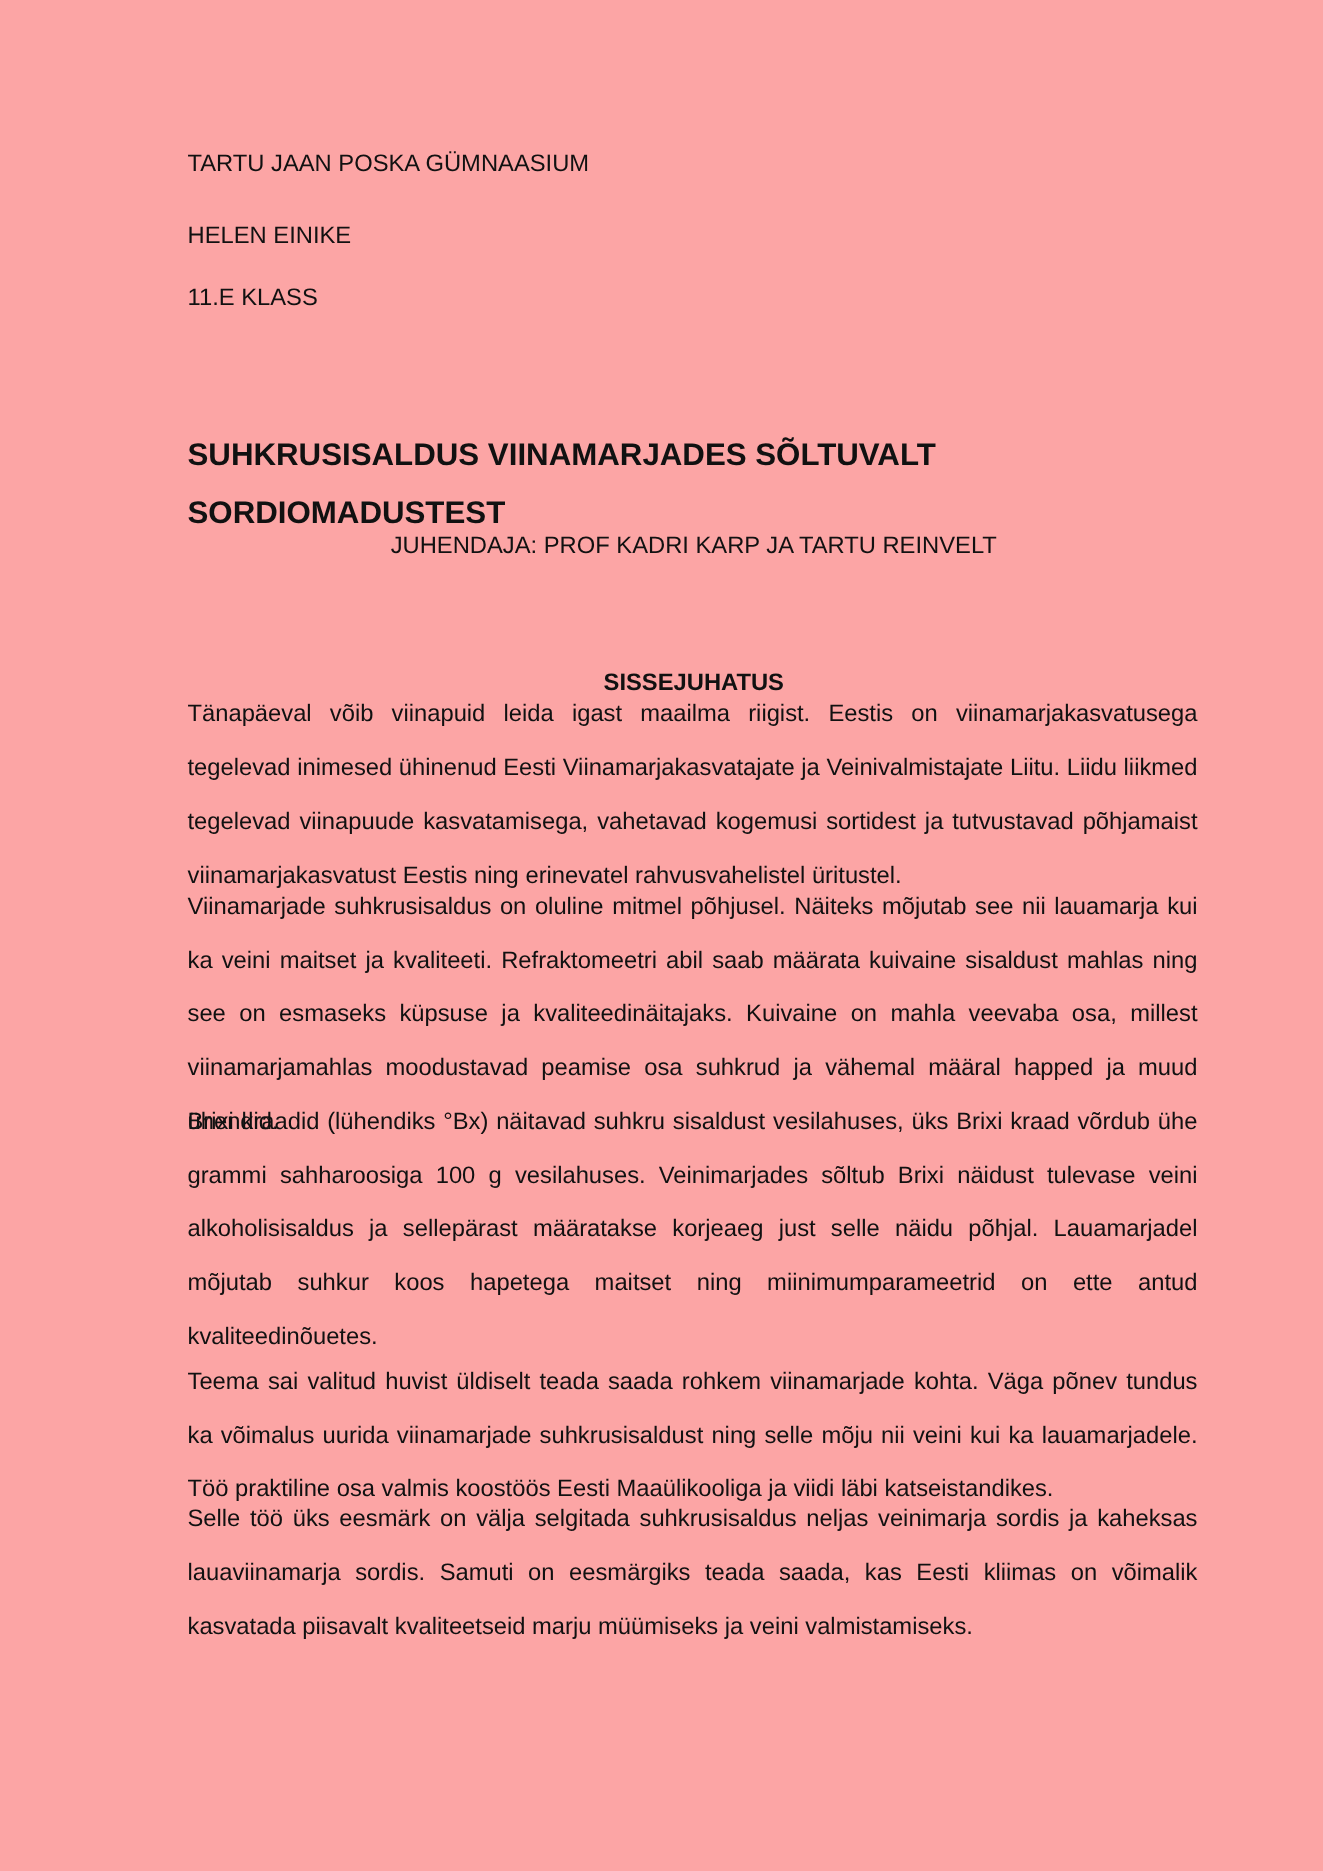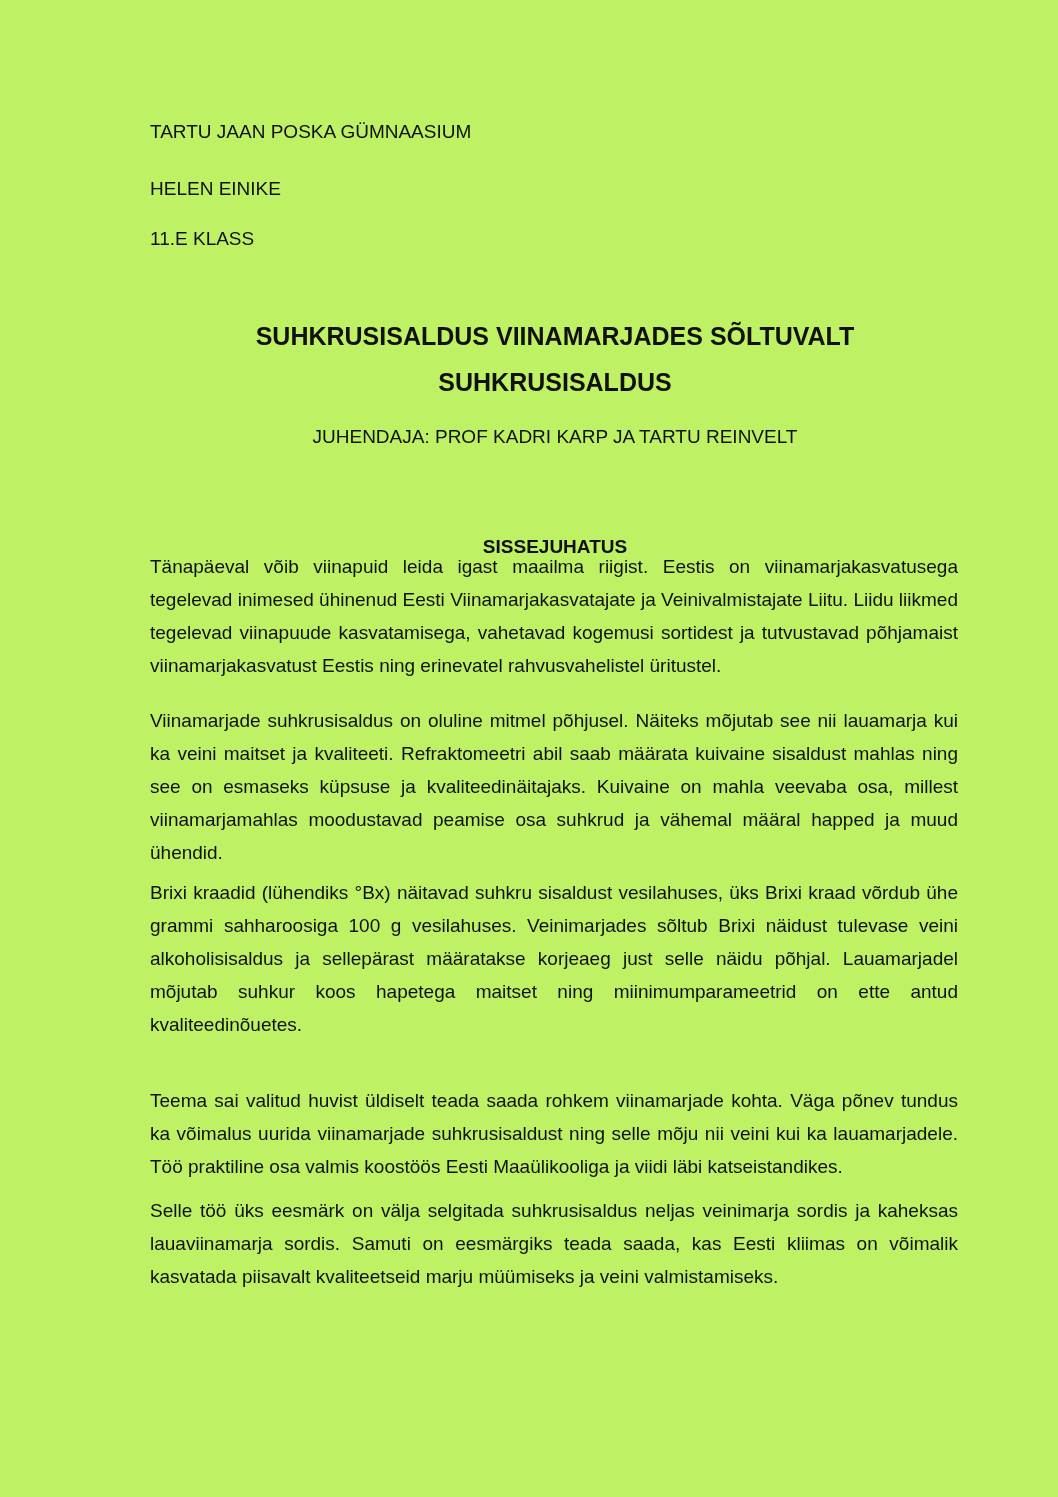--- a/index.html
+++ b/index.html
@@ -1,37 +1,37 @@
 <!DOCTYPE html>
 <html><head>
 <meta charset="utf-8">
 <style>
   html, body { margin: 0; padding: 0; background: #ffffff; }
   body { width: 1058px; height: 1497px; position: relative; overflow: hidden;
          font-family: "Liberation Sans", sans-serif; color: #111111; }
-  .page { position: absolute; left: 0; top: 0; width: 1058px; height: 1497px; background: #bef264; }
+  .page { position: absolute; left: 0; top: 0; width: 1058px; height: 1497px; background: #fca5a5; }
   .meta { position: absolute; left: 150px; font-size: 19px; letter-spacing: 0; }
-  .title { position: absolute; left: 150px; width: 810px; text-align: center;
-           font-weight: bold; font-size: 25px; }
+  .title { position: absolute; left: 150px; width: 810px; text-align: left;
+           font-weight: bold; font-size: 25px; margin-top: 28px; }
   .supervisor { position: absolute; left: 150px; width: 810px; text-align: center; font-size: 19px; }
   .heading { position: absolute; left: 150px; width: 810px; text-align: center;
              font-weight: bold; font-size: 19px; top: 512px; margin-top: 24px; }
   .para { position: absolute; left: 150px; width: 808px; font-size: 19px;
-          line-height: 33px; text-align: justify; margin: 0; }
+          line-height: 43px; text-align: justify; margin: 0; }
 </style>
 </head>
 <body>
 
 <div class="page">
   <div class="meta" style="top:121px">TARTU JAAN POSKA GÜMNAASIUM</div>
   <div class="meta" style="top:178px">HELEN EINIKE</div>
   <div class="meta" style="top:228px">11.E KLASS</div>
 
   <div class="title" style="top:322px">SUHKRUSISALDUS VIINAMARJADES SÕLTUVALT</div>
-  <div class="title" style="top:368px">SUHKRUSISALDUS</div>
+  <div class="title" style="top:368px">SORDIOMADUSTEST</div>
 
   <div class="supervisor" style="top:426px">JUHENDAJA: PROF KADRI KARP JA TARTU REINVELT</div>
 
   <div class="heading">SISSEJUHATUS</div>
 
   <p class="para" style="top:550px">Tänapäeval võib viinapuid leida igast maailma riigist. Eestis on viinamarjakasvatusega tegelevad inimesed ühinenud Eesti Viinamarjakasvatajate ja Veinivalmistajate Liitu. Liidu liikmed tegelevad viinapuude kasvatamisega, vahetavad kogemusi sortidest ja tutvustavad põhjamaist viinamarjakasvatust Eestis ning erinevatel rahvusvahelistel üritustel.</p>
   <p class="para" style="top:704px">Viinamarjade suhkrusisaldus on oluline mitmel põhjusel. Näiteks mõjutab see nii lauamarja kui ka veini maitset ja kvaliteeti. Refraktomeetri abil saab määrata kuivaine sisaldust mahlas ning see on esmaseks küpsuse ja kvaliteedinäitajaks. Kuivaine on mahla veevaba osa, millest viinamarjamahlas moodustavad peamise osa suhkrud ja vähemal määral happed ja muud ühendid.</p>
   <p class="para" style="top:876px">Brixi kraadid (lühendiks °Bx) näitavad suhkru sisaldust vesilahuses, üks Brixi kraad võrdub ühe grammi sahharoosiga 100 g vesilahuses. Veinimarjades sõltub Brixi näidust tulevase veini alkoholisisaldus ja sellepärast määratakse korjeaeg just selle näidu põhjal. Lauamarjadel mõjutab suhkur koos hapetega maitset ning miinimumparameetrid on ette antud kvaliteedinõuetes.</p>
   <p class="para" style="top:1084px">Teema sai valitud huvist üldiselt teada saada rohkem viinamarjade kohta. Väga põnev tundus ka võimalus uurida viinamarjade suhkrusisaldust ning selle mõju nii veini kui ka lauamarjadele. Töö praktiline osa valmis koostöös Eesti Maaülikooliga ja viidi läbi katseistandikes.</p>
   <p class="para" style="top:1194px">Selle töö üks eesmärk on välja selgitada suhkrusisaldus neljas veinimarja sordis ja kaheksas lauaviinamarja sordis. Samuti on eesmärgiks teada saada, kas Eesti kliimas on võimalik kasvatada piisavalt kvaliteetseid marju müümiseks ja veini valmistamiseks.</p>

